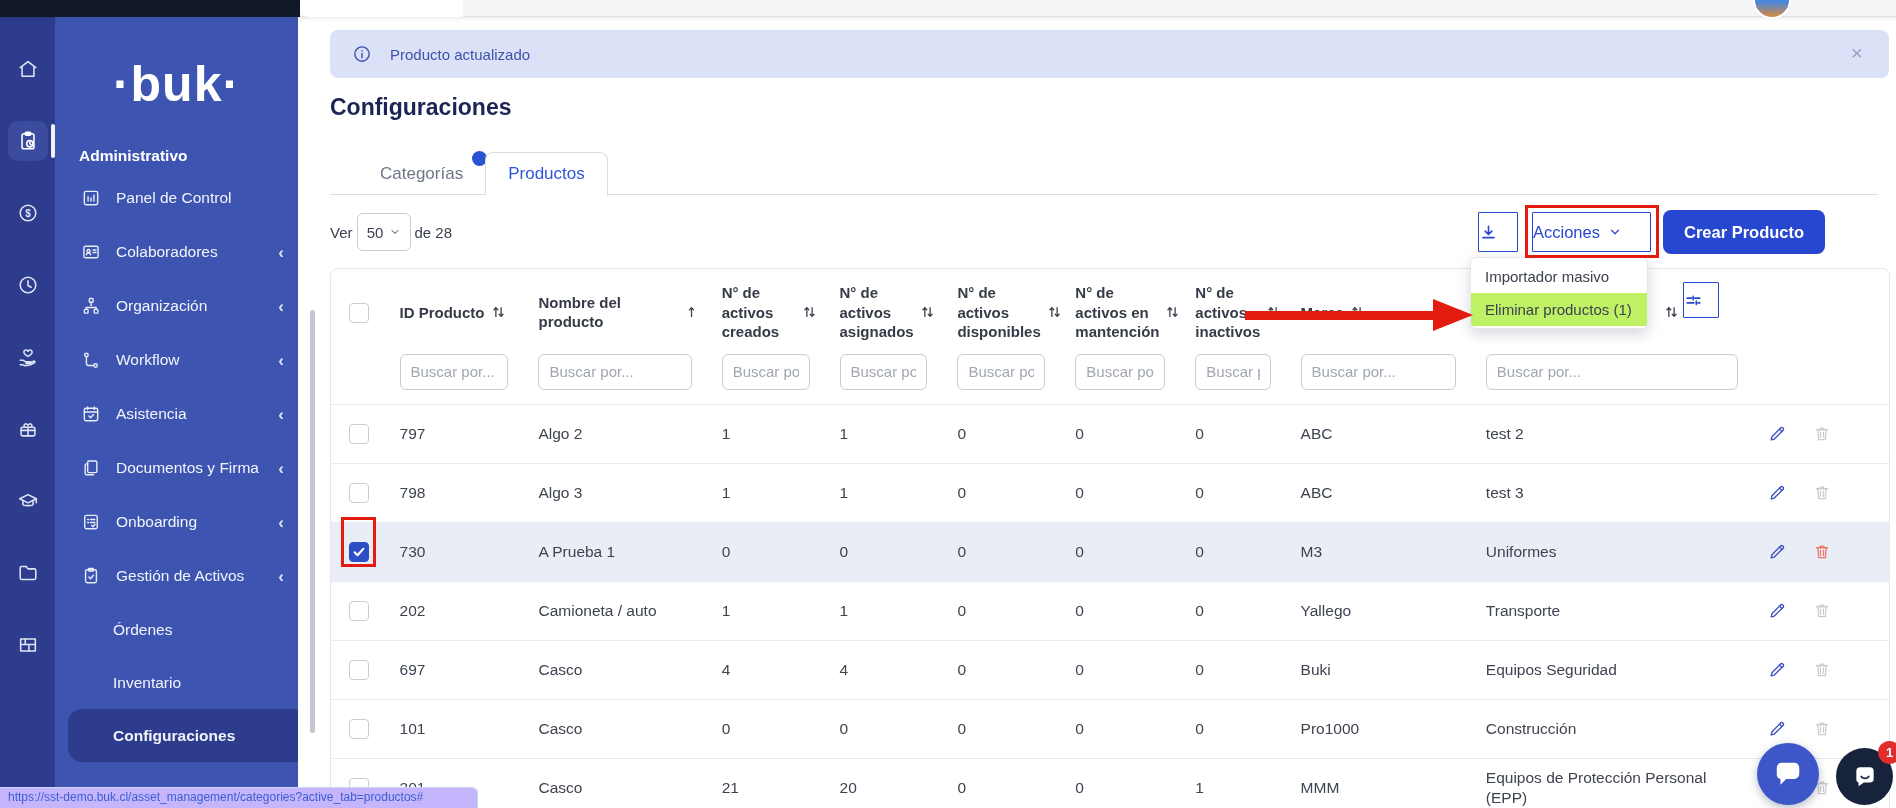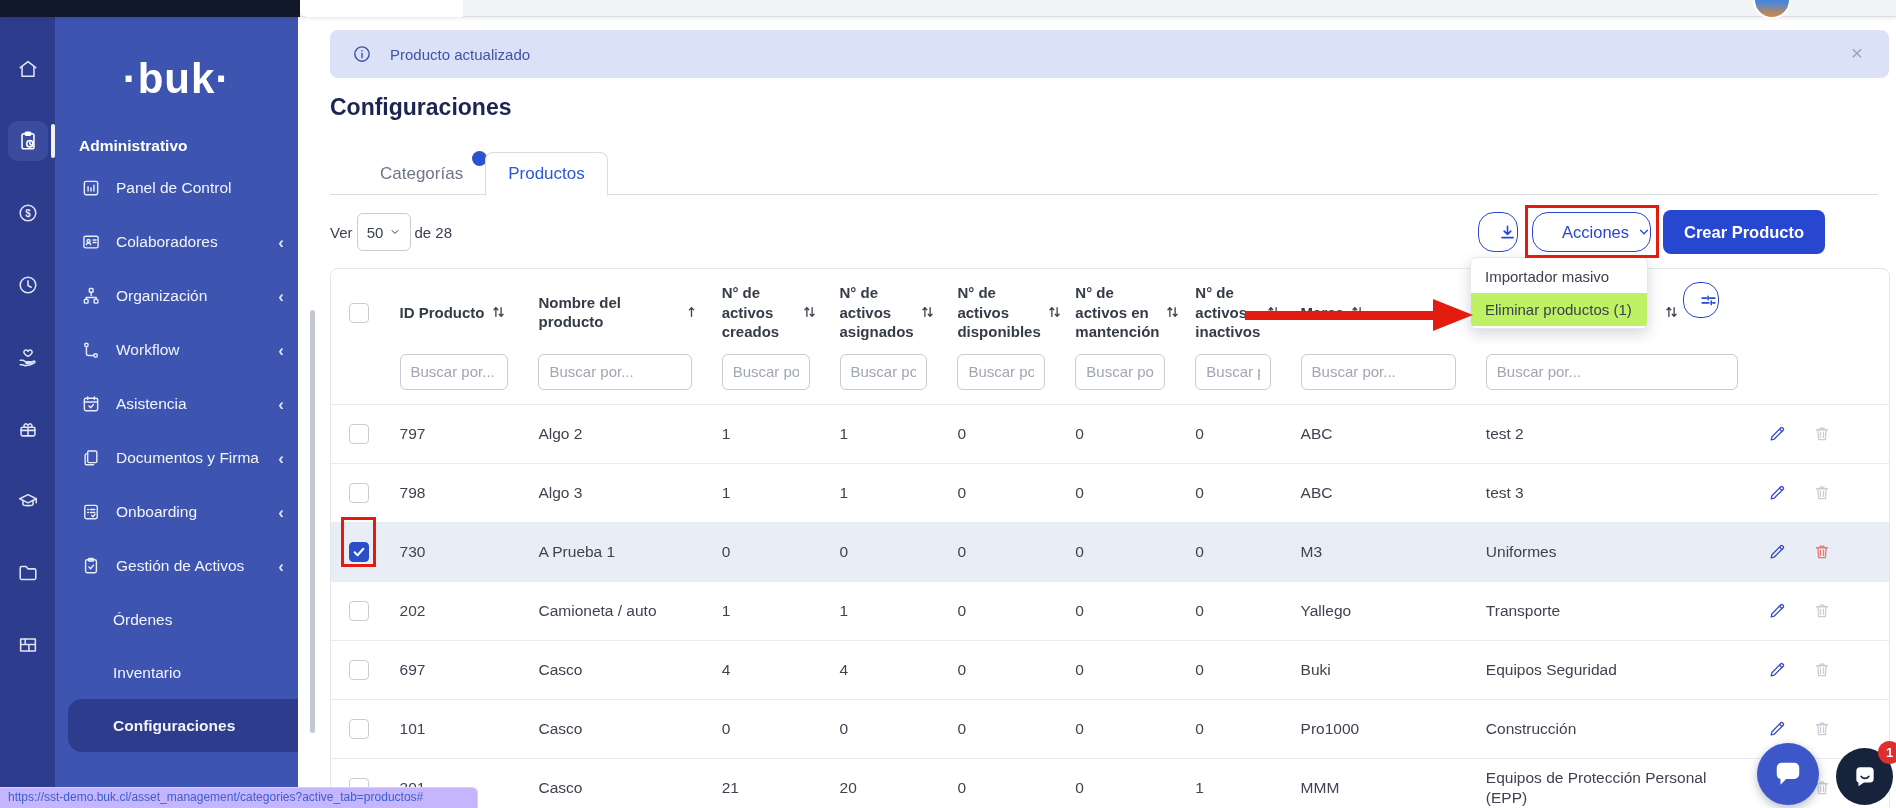--- a/index.html
+++ b/index.html
@@ -23,21 +23,21 @@
     display:flex; flex-direction:column; align-items:center; padding-top:32px; gap:32px; z-index:3; }
   .rail-item { position:relative; width:40px; height:40px; display:flex; align-items:center;
     justify-content:center; color:#dfe4f5; border-radius:10px; flex:0 0 auto; cursor:pointer; }
   .rail-item .icn { width:22px; height:22px; }
   .rail-item.active { background:#3b4c9f; color:#ffffff; }
   .rail-item.active::after { content:""; position:absolute; right:-7px; top:3px; width:4px; height:34px;
     background:#f0f2f8; border-radius:2px; }
 
   
   #panel { left:55px; top:17px; width:243px; height:791px; background:#3d55b0; color:#fff; z-index:2; }
-  #logo { margin-top:38px; text-align:center; font-size:42px; font-weight:600; letter-spacing:1px; color:#fff; }
+  #logo { margin-top:38px; text-align:center; font-size:50px; font-weight:600; letter-spacing:1px; color:#fff; }
   #section-label { margin:34px 0 6px 24px; font-size:15.5px; font-weight:700; }
   .menu-item { height:54px; display:flex; align-items:center; padding:0 14px 0 26px;
     font-size:15.5px; color:#f2f4fb; cursor:pointer; }
   .menu-item .icn { width:20px; height:20px; margin-right:15px; color:#e8ebf8; flex:0 0 auto; }
   .menu-item .chev { margin-left:auto; font-size:17px; font-weight:700; color:#dfe4f5; line-height:1; }
   .sub-item { height:53px; display:flex; align-items:center; padding-left:58px; font-size:15.5px; color:#f2f4fb; cursor:pointer; }
   .sub-item.active { margin-left:13px; padding-left:45px; background:#2d3c8c; border-radius:14px 0 0 14px; font-weight:700; }
 
   
   #scroll-thumb { left:310px; top:310px; width:5px; height:423px; background:#c3c7cf; border-radius:3px; z-index:4; }
@@ -57,22 +57,22 @@
   .tab.inactive { color:#6e7687; }
   .tab.active { color:#2c57d8; background:#fff; border:1px solid #d9dce3; border-bottom:1px solid #fff;
     border-radius:8px 8px 0 0; margin-bottom:-1px; }
   .tab-badge { position:absolute; top:-2px; right:-2px; width:15px; height:15px; border-radius:50%; background:#2b52d0; }
 
   
   #toolbar-left { left:330px; top:213px; display:flex; align-items:center; gap:4px; font-size:15px; color:#3c4150; }
   #select-ver { width:54px; height:38px; border:1px solid #c9cdd6; border-radius:6px; background:#fff;
     display:flex; align-items:center; justify-content:center; gap:7px; cursor:pointer; }
   #select-ver .icn { width:10px; height:10px; color:#333a47; }
-  .btn-outline { background:#fff; border:1.5px solid #2847d0; border-radius:16px; color:#2847d0;
-    display:flex; align-items:center; justify-content:flex-end; cursor:pointer; }
+  .btn-outline { background:#fff; border:1.5px solid #2847d0; border-radius:1px; color:#2847d0;
+    display:flex; align-items:center; justify-content:flex-start; cursor:pointer; }
   #btn-download { left:1478px; top:212px; width:40px; height:40px; }
   #btn-download .icn { width:19px; height:19px; }
   #btn-acciones { left:1532px; top:212px; width:119px; height:40px; font-size:16.5px; gap:9px; }
   #btn-acciones .icn { width:12px; height:12px; }
   #btn-crear { left:1663px; top:210px; height:44px; padding:0 21px; background:#2847d0; color:#fff;
     border:none; border-radius:8px; font-size:16.5px; font-weight:700; display:flex; align-items:center; cursor:pointer; }
 
   
   #dropdown { left:1470px; top:257px; width:178px; background:#fff; border:1px solid #e6e8ef; border-radius:6px;
     box-shadow:0 5px 14px rgba(25,35,70,.18); z-index:40; overflow:hidden; padding:2px 0; }

